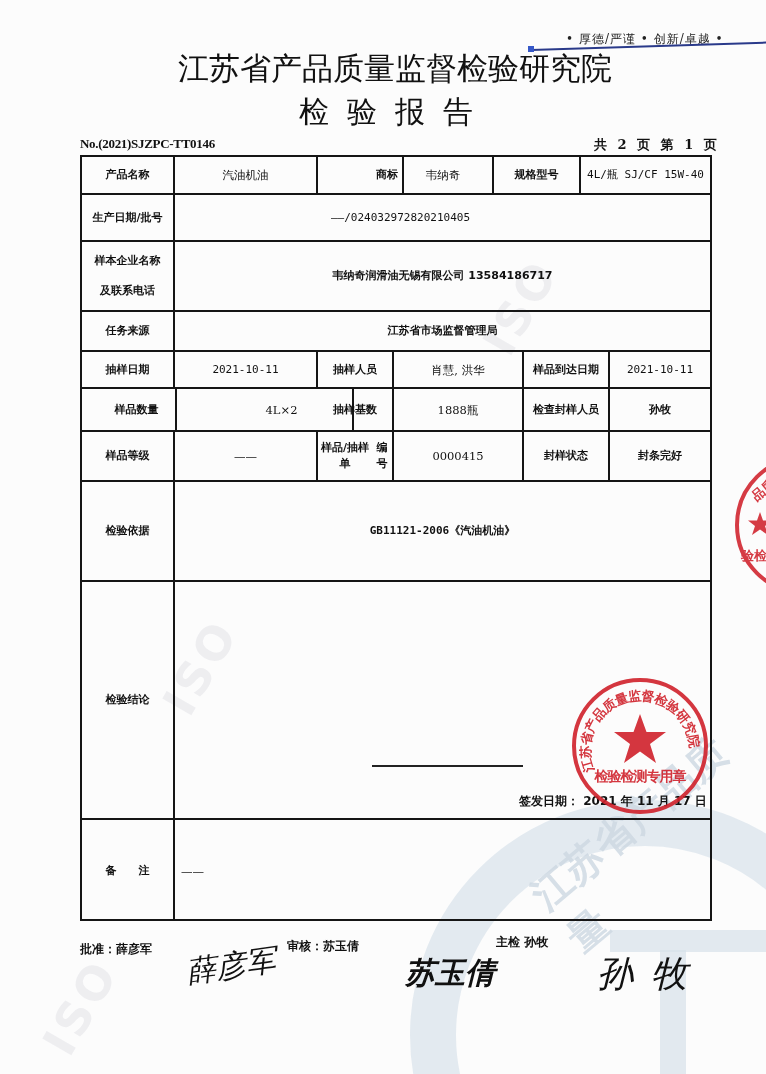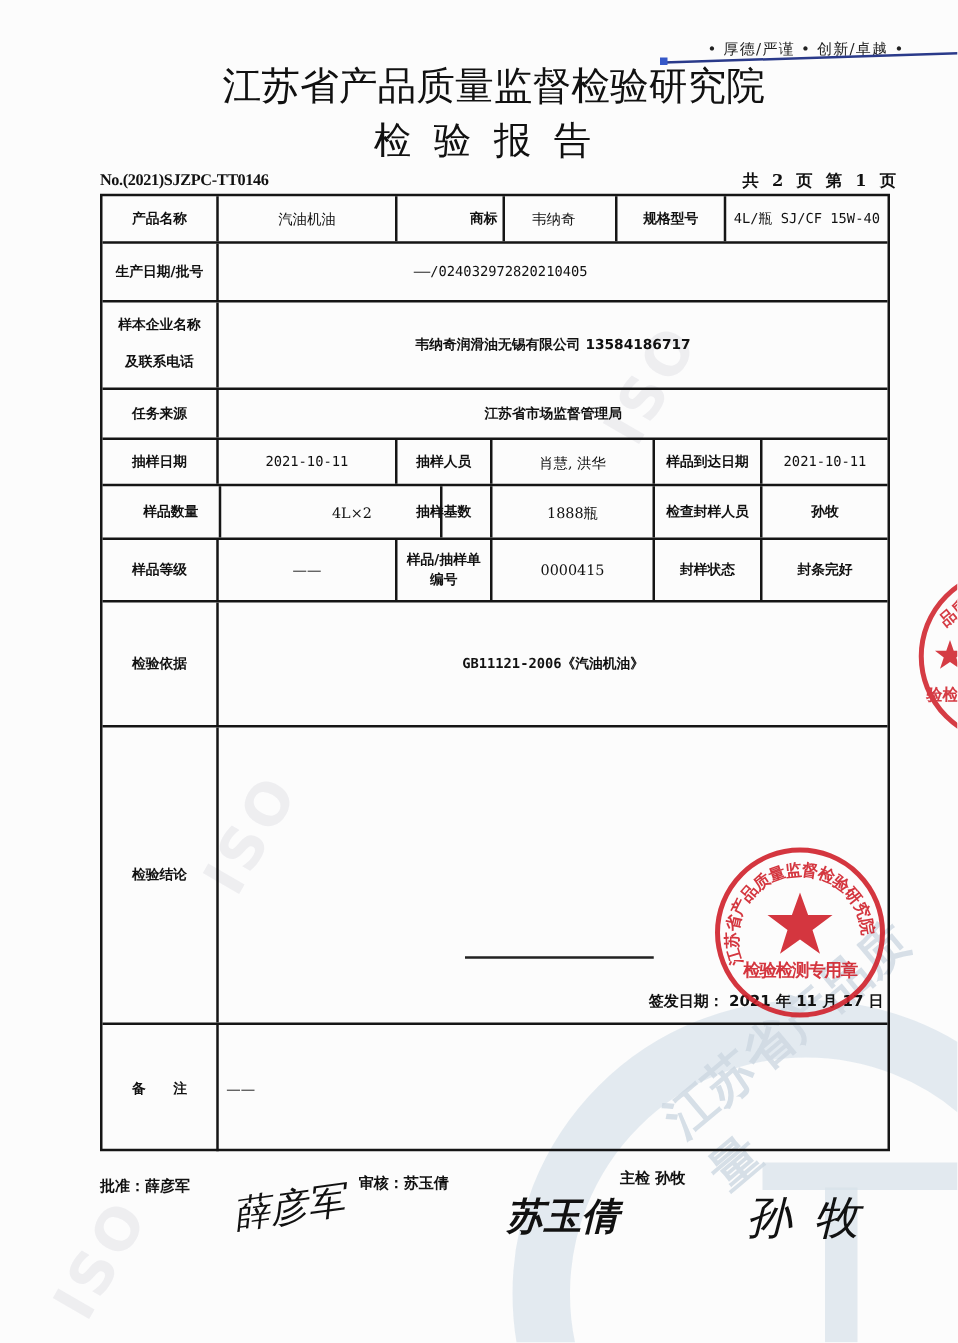--- a/index.html
+++ b/index.html
@@ -115,21 +115,21 @@
       <div class="cell b" style="left:93px; width:143px;margin-left:36px;">4L×2</div>
       <div class="cell b lbl" style="left:236px; width:76px;">抽样基数</div>
       <div class="cell b" style="left:312px; width:130px;">1888瓶</div>
       <div class="cell b lbl" style="left:442px; width:86px;">检查封样人员</div>
       <div class="cell lbl" style="left:528px; width:100px;">孙牧</div>
     </div>
 
     <div class="row" style="top:275px; height:50px;">
       <div class="cell b lbl" style="left:0; width:93px;">样品等级</div>
       <div class="cell b" style="left:93px; width:143px;">——</div>
-      <div class="cell b lbl" style="left:236px; width:76px; flex-direction:column;">
+      <div class="cell b lbl" style="left:236px; width:76px; flex-direction:row;">
         <span>样品/抽样单</span>
         <span>编号</span>
       </div>
       <div class="cell b" style="left:312px; width:130px;">0000415</div>
       <div class="cell b lbl" style="left:442px; width:86px;">封样状态</div>
       <div class="cell lbl" style="left:528px; width:100px;">封条完好</div>
     </div>
 
     <div class="row" style="top:325px; height:100px;">
       <div class="cell b lbl" style="left:0; width:93px;">检验依据</div>

